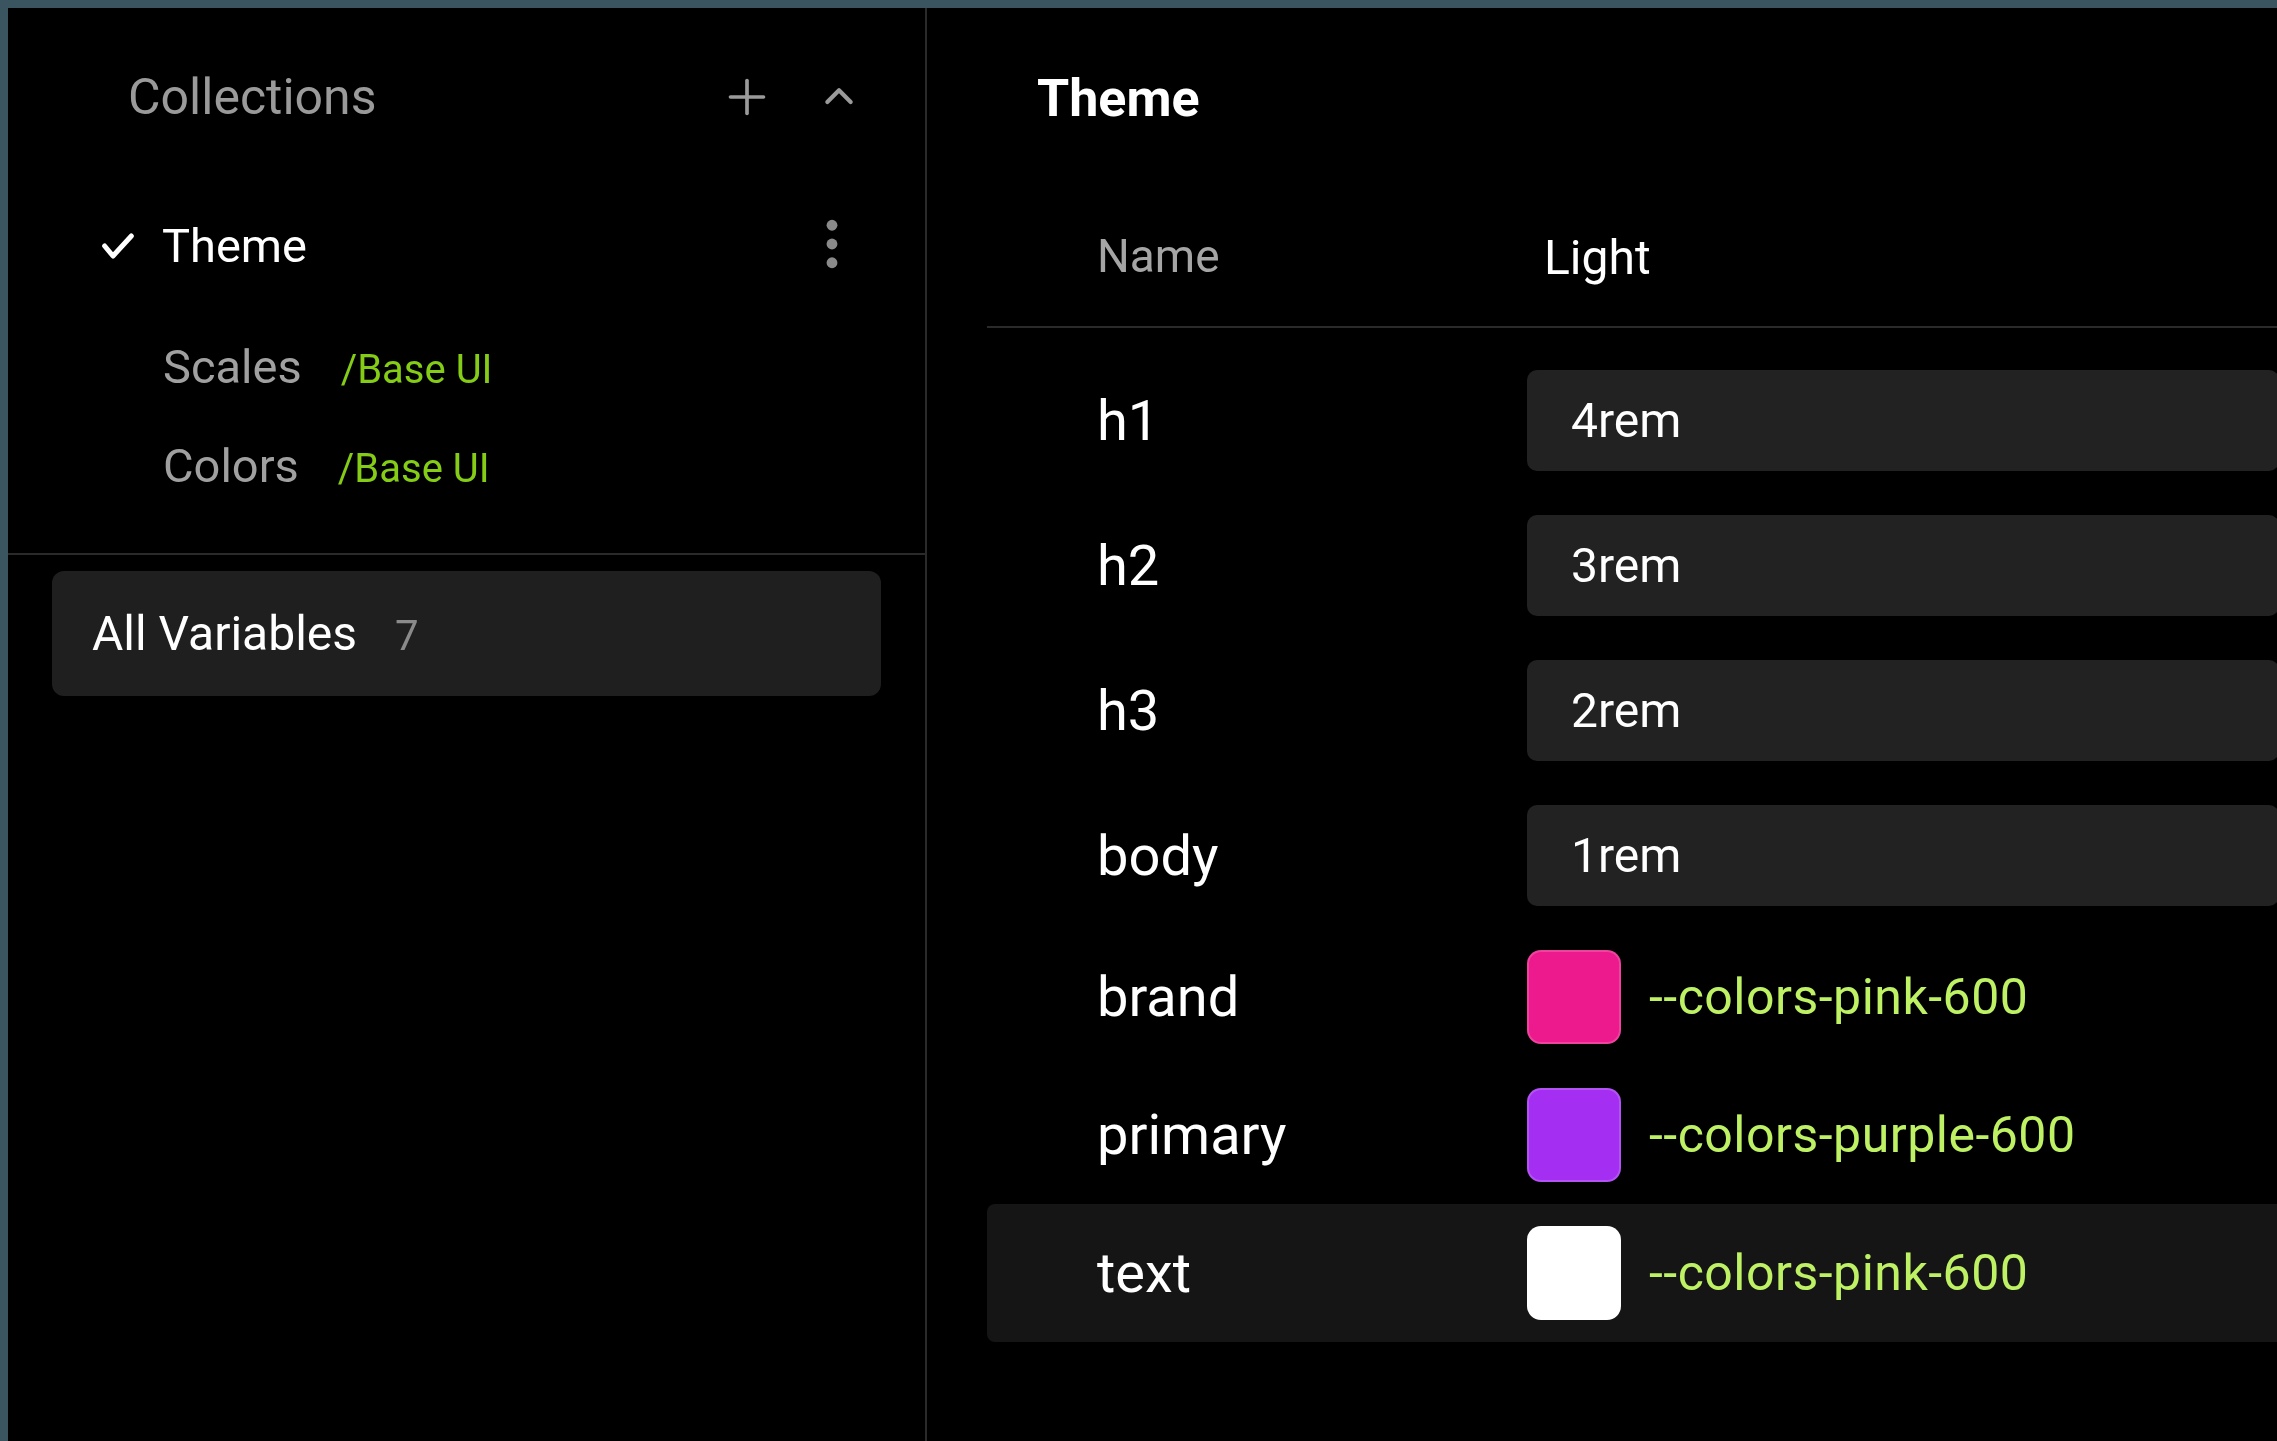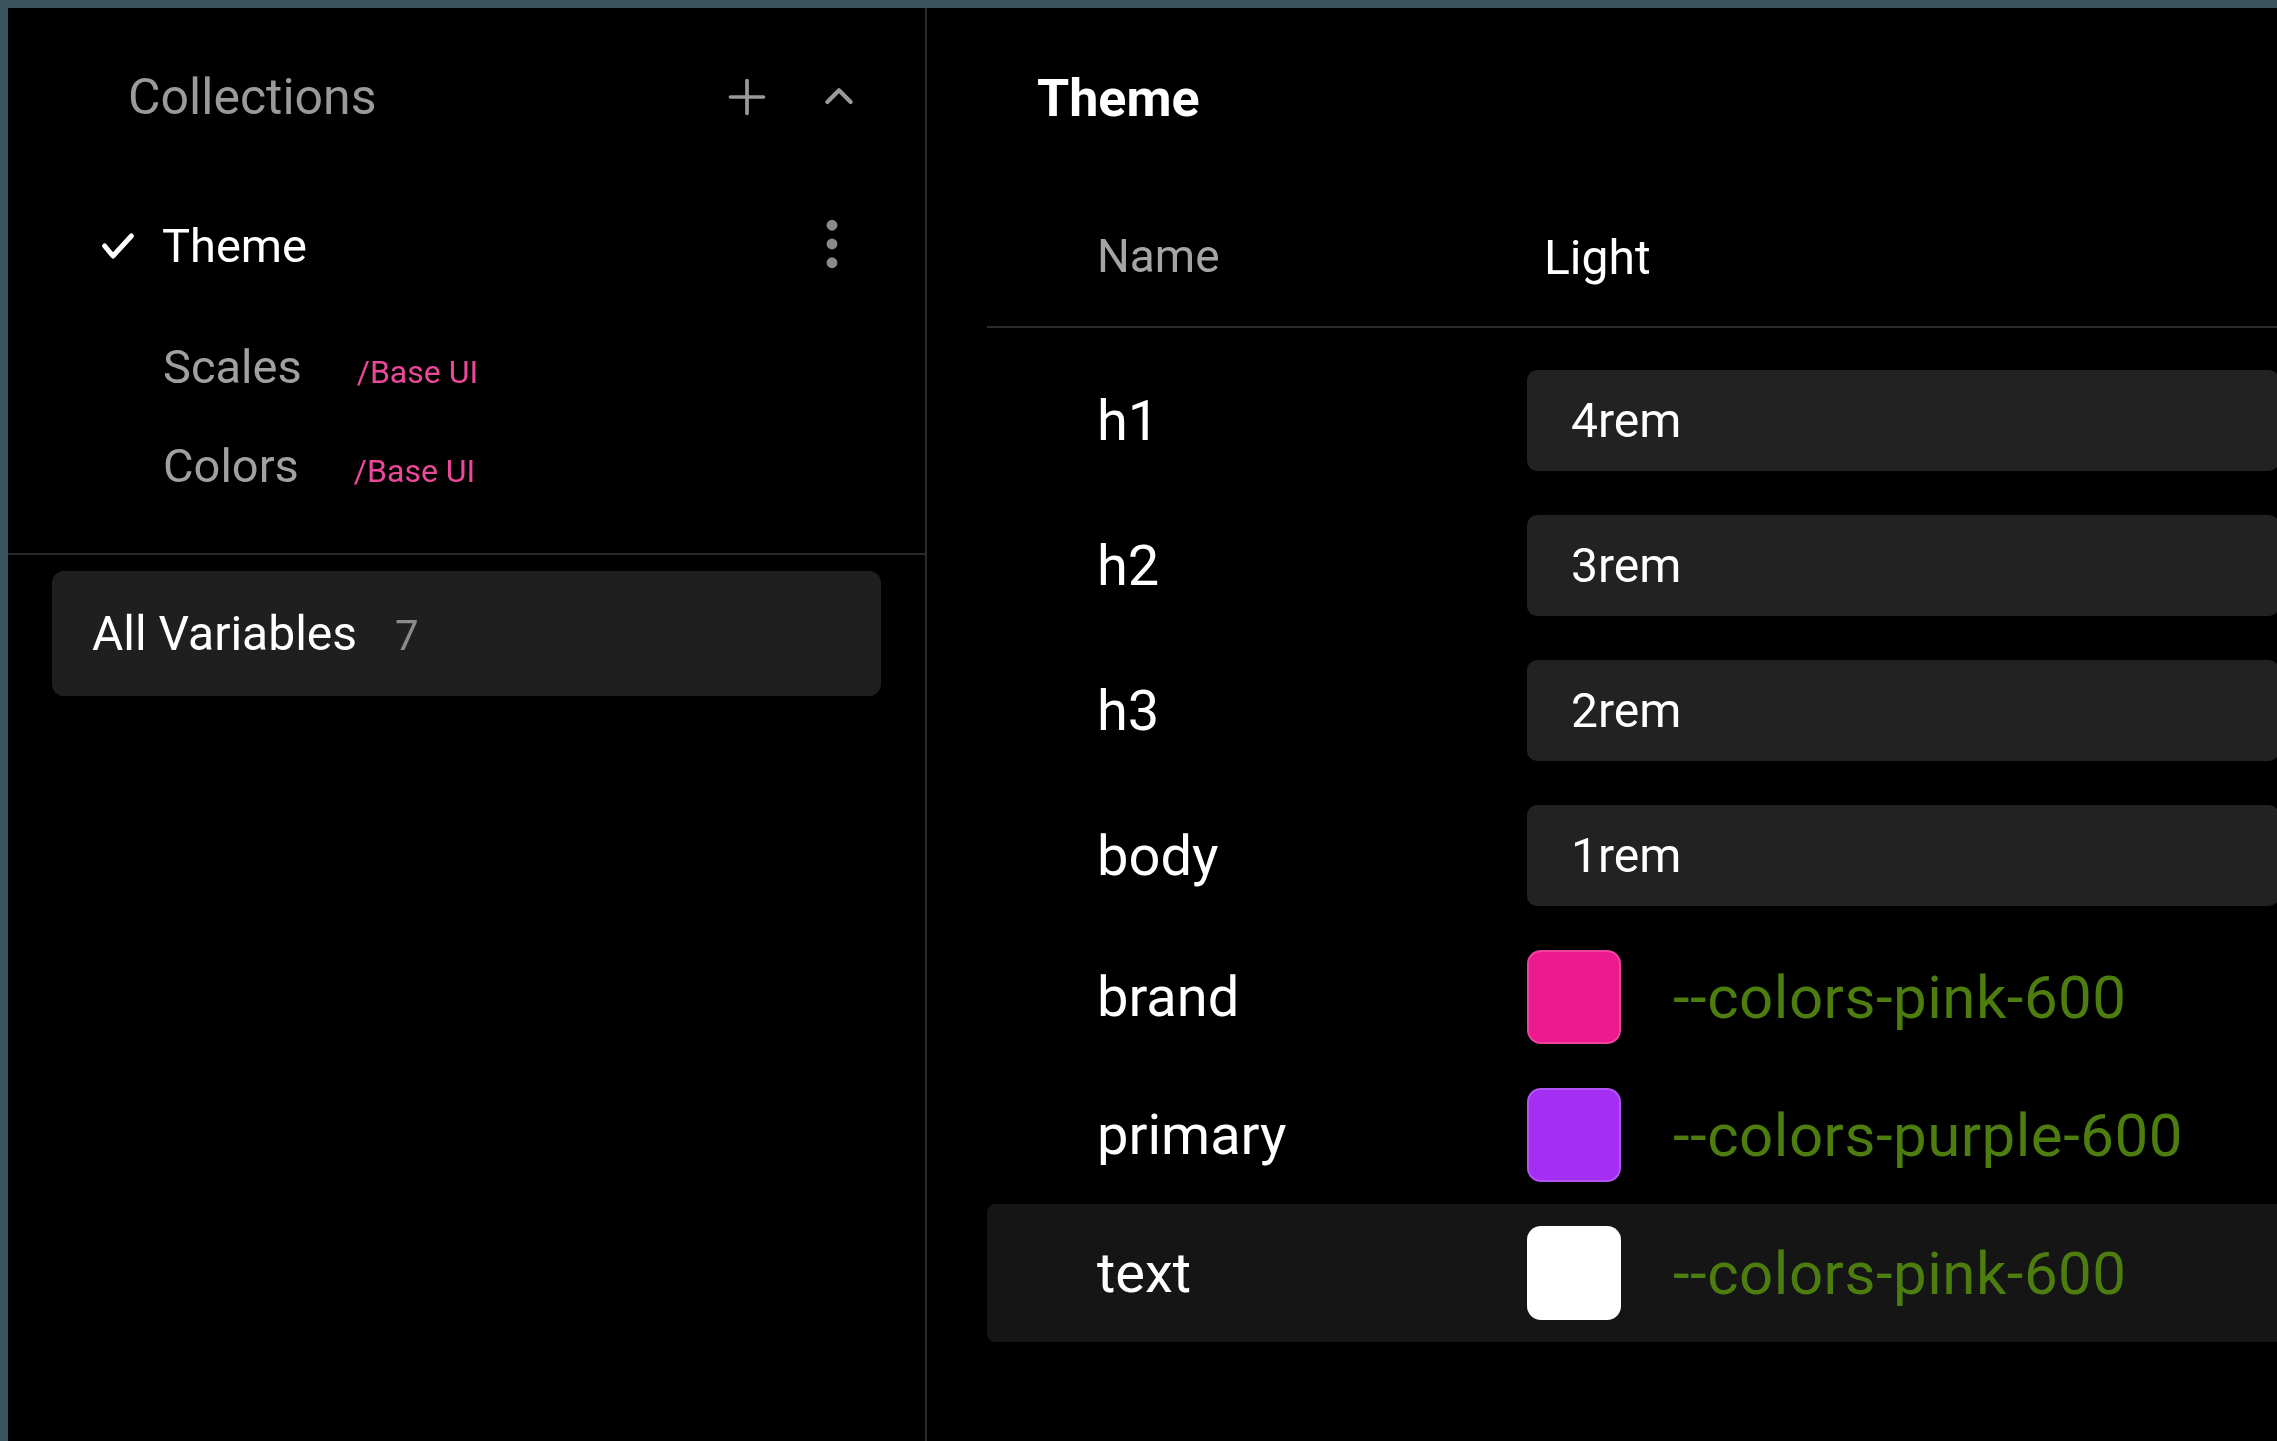--- a/index.html
+++ b/index.html
@@ -76,24 +76,24 @@
   }
   .collection-name {
     font-size: 47px;
     font-weight: 400;
     color: #ffffff;
   }
   .collection-name.dim {
     color: #a0a0a0;
   }
   .source-tag {
-    font-size: 32px;
+    font-size: 40px;
     font-weight: 400;
-    color: #ec4899;
-    margin-left: 22px;
+    color: #84cc16;
+    margin-left: 6px;
   }
   .row-spacer { flex: 1; }
   .more-dots {
     color: #8a8a8a;
     padding-right: 16px;
   }
   .sub-item {
     padding-left: 105px;
     display: flex;
     align-items: baseline;
@@ -192,24 +192,23 @@
     flex: 1;
   }
   .swatch {
     width: 94px;
     height: 94px;
     border-radius: 14px;
     border: 2px solid rgba(255,255,255,0.18);
     flex-shrink: 0;
   }
   .color-ref {
-    font-size: 60px;
-    color: #4d7c0f;
+    font-size: 50px;
+    color: #bef264;
     letter-spacing: 0.5px;
-    margin-left: 24px;
   }
 </style>
 </head>
 <body>
 
 <div class="app-frame">
 
   <div class="sidebar">
 
     <div class="sidebar-top">

